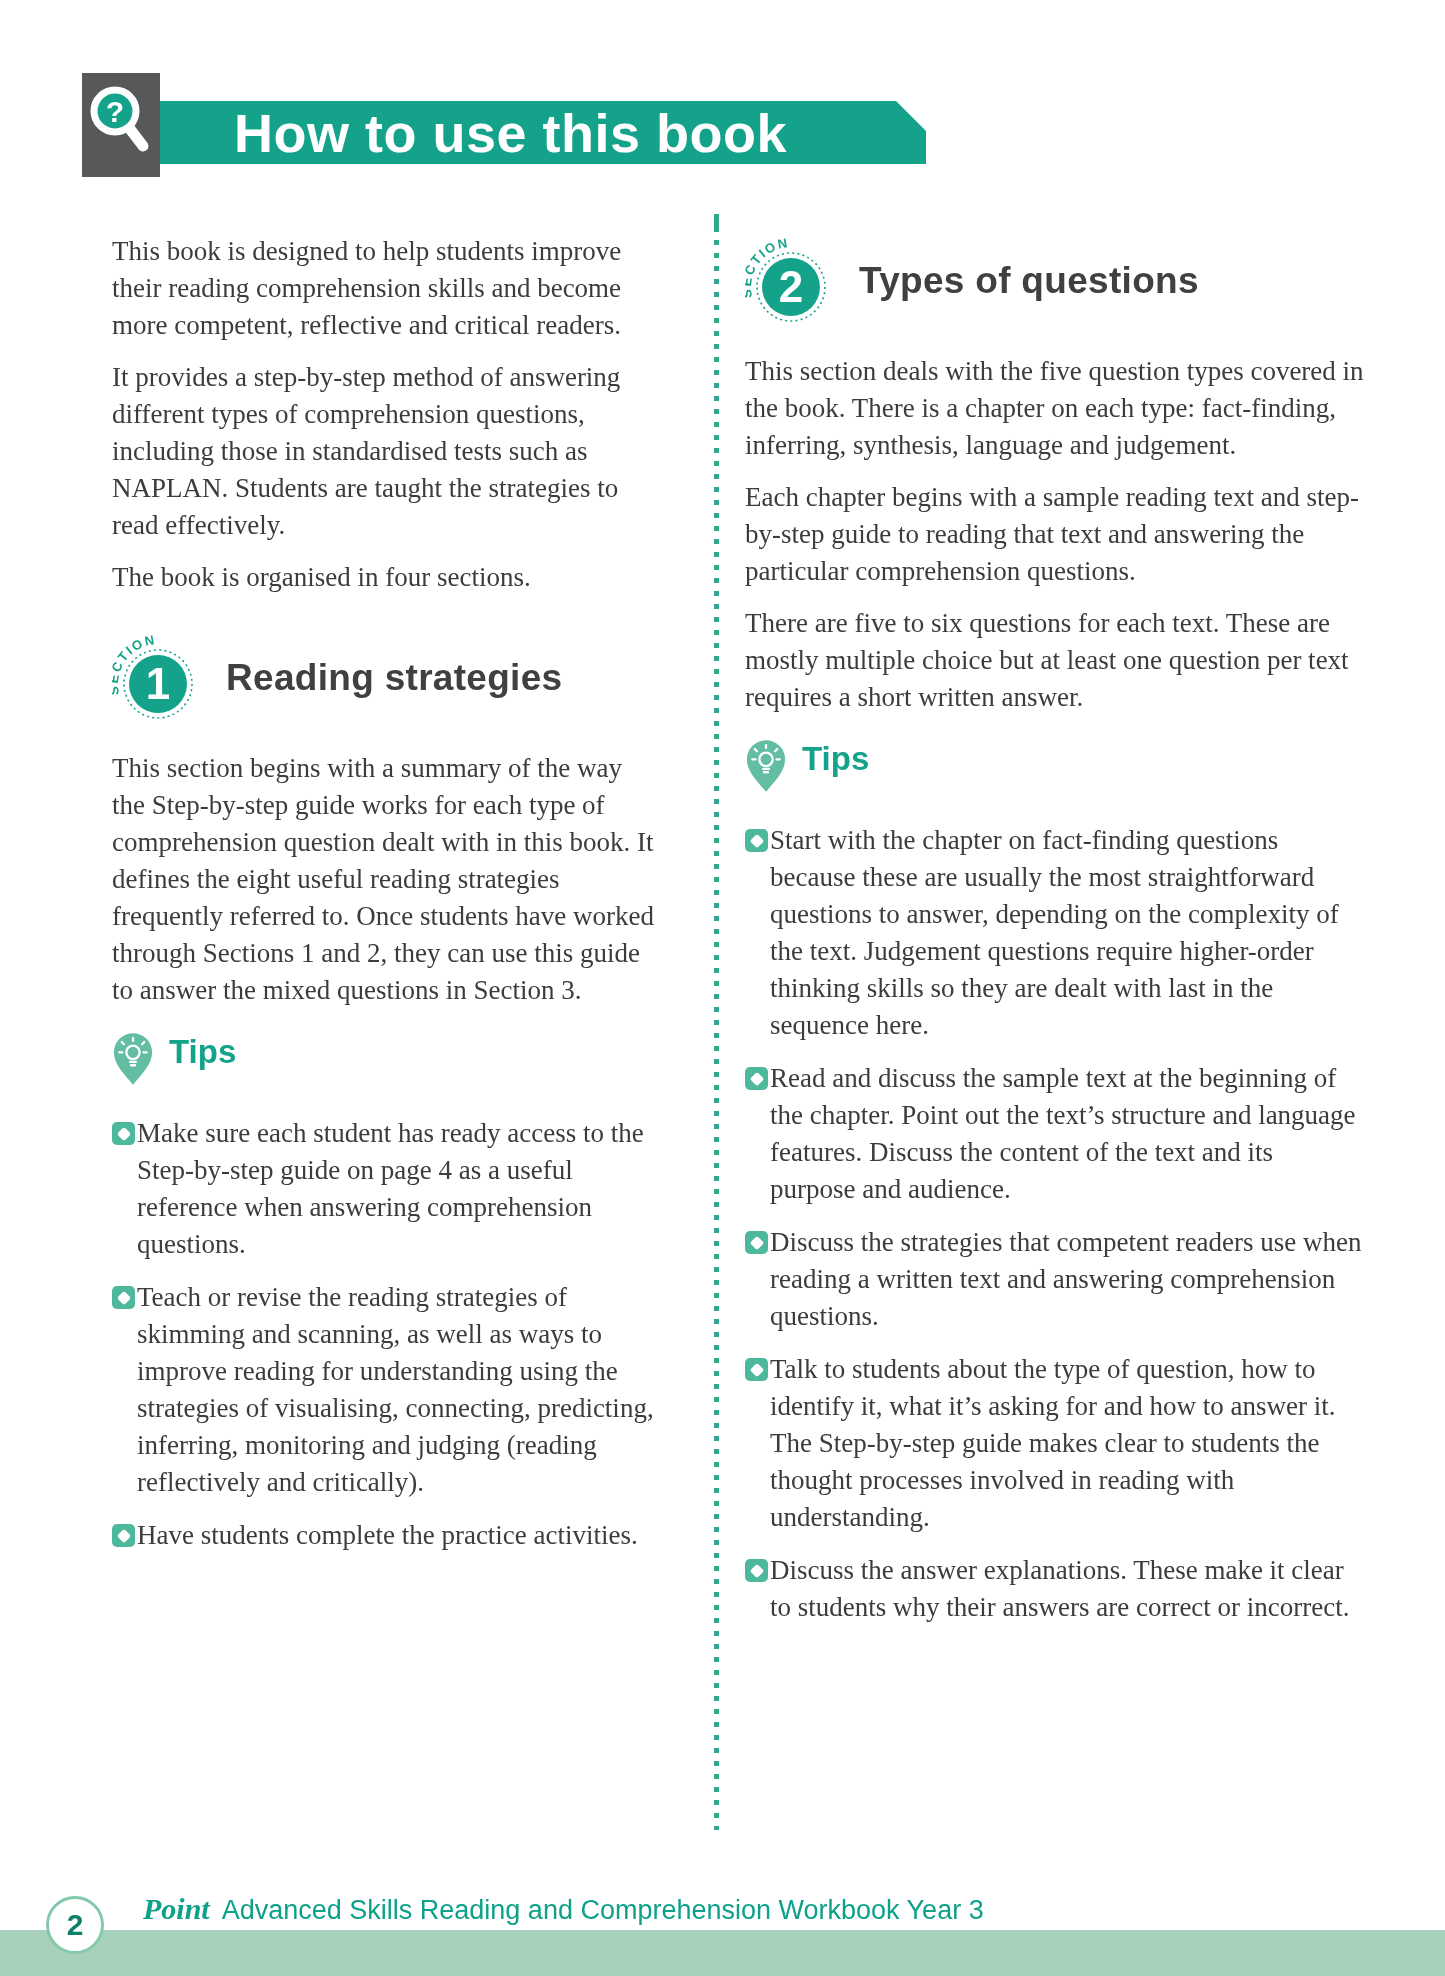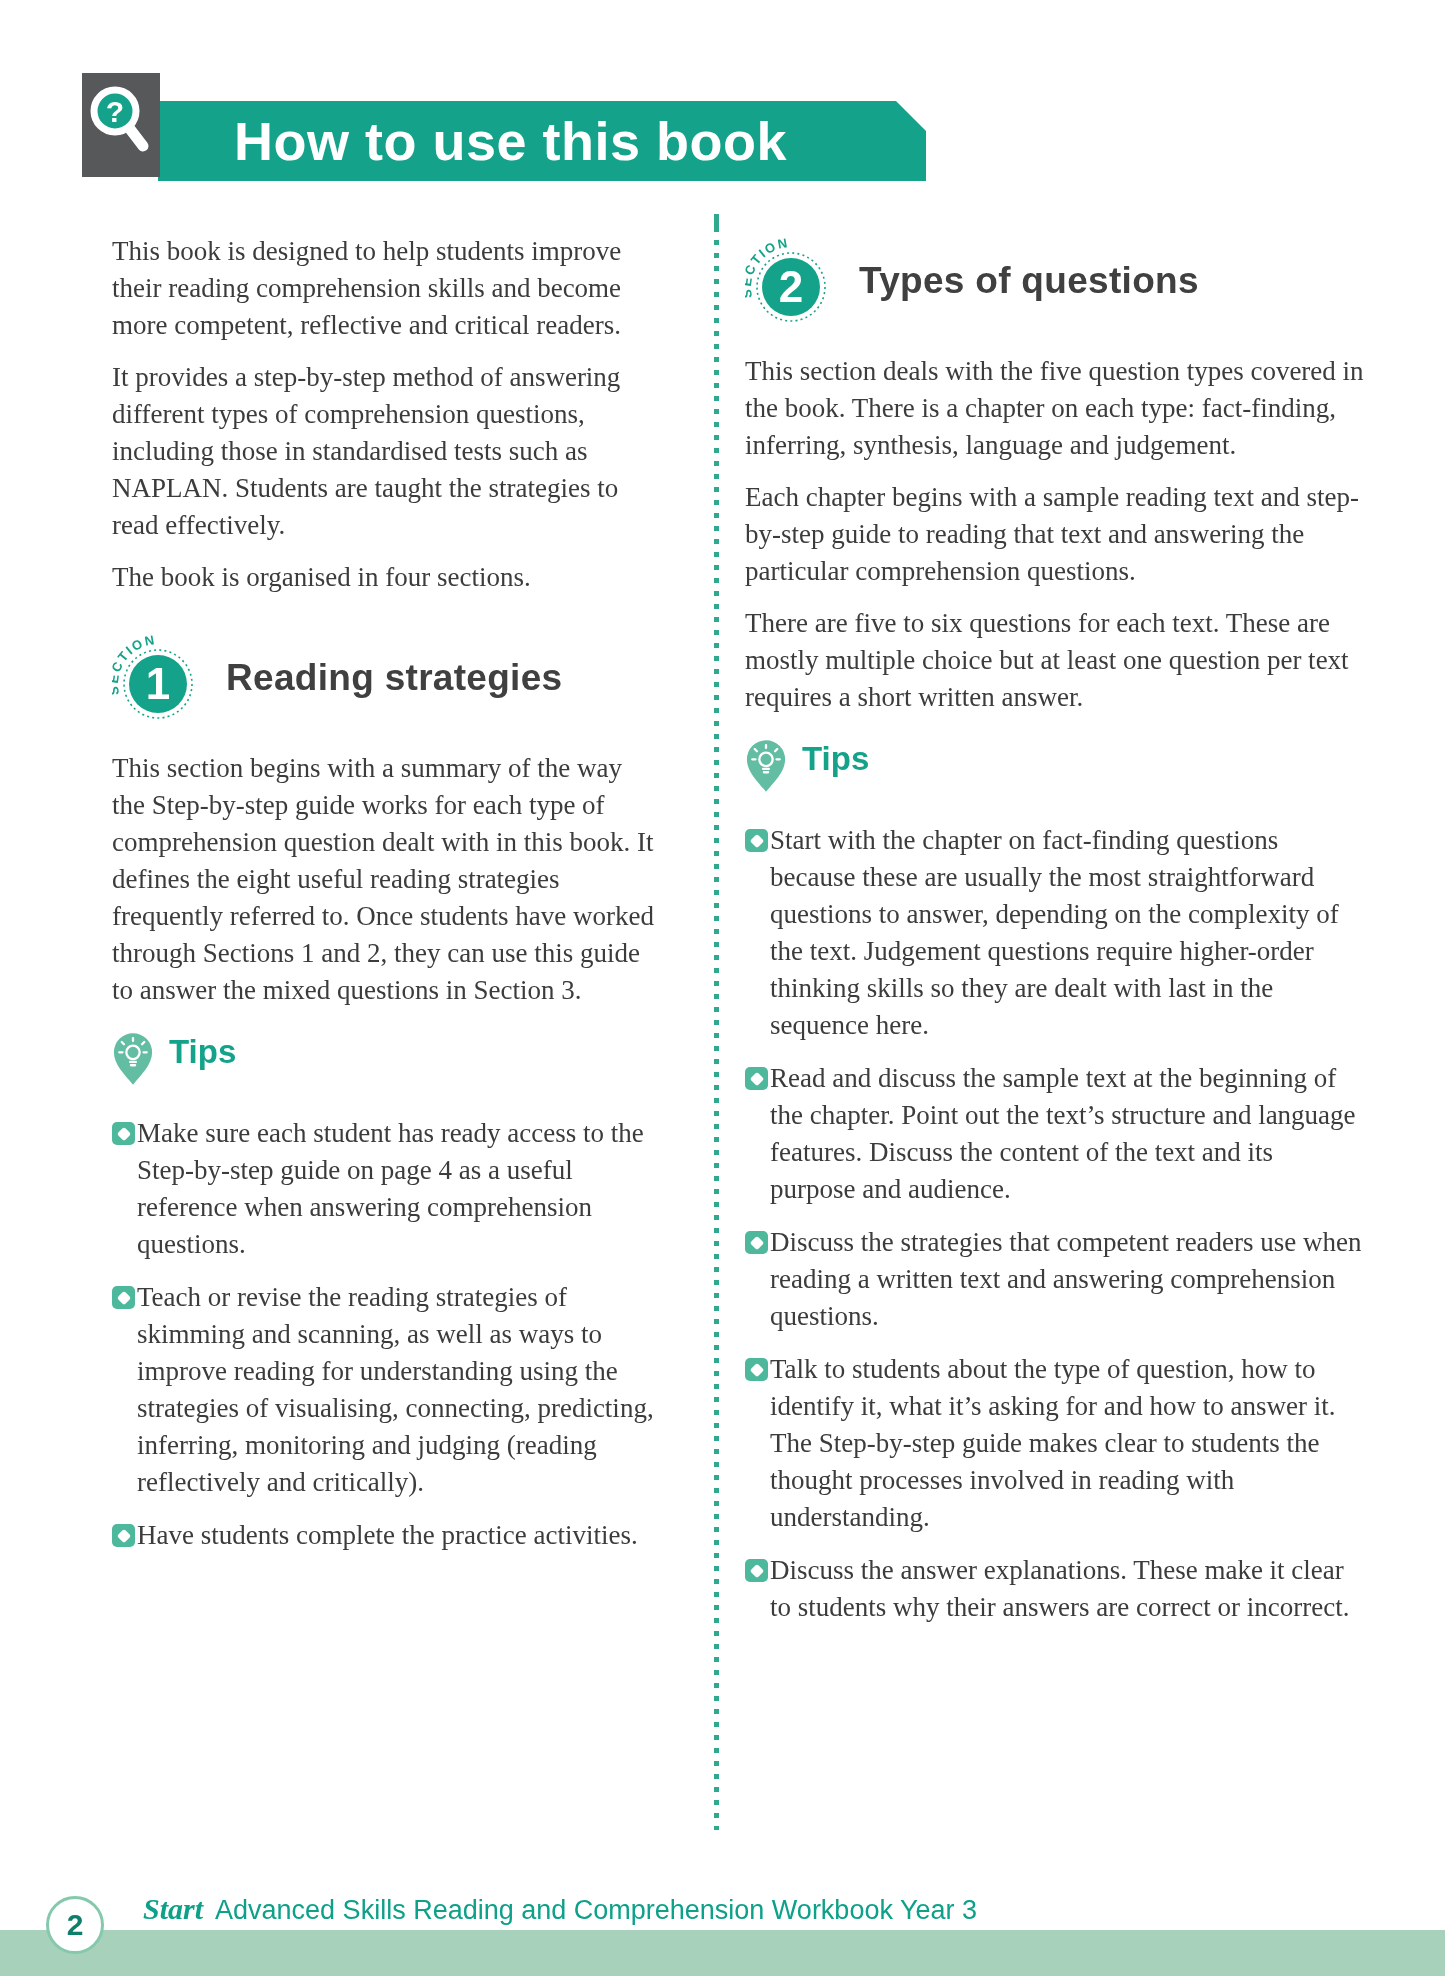--- a/index.html
+++ b/index.html
@@ -12,21 +12,21 @@
     color: #3c3c3c;
     overflow: hidden;
   }
 
   
   .icon-box{
     position:absolute; left:82px; top:73px; width:78px; height:104px;
     background:#57585a; z-index:3;
   }
   .banner{
-    position:absolute; left:158px; top:101px; width:768px; height:80px;
+    position:absolute; left:158px; top:101px; width:768px; height:63px;
     background:#14a38a; z-index:2;
     display:flex; align-items:center; padding-left:76px;
     clip-path: polygon(0 0, calc(100% - 30px) 0, 100% 30px, 100% 100%, 0 100%);
   }
   .banner h1{
     font-family:"Liberation Sans", sans-serif;
     font-size:54px; font-weight:bold; color:#ffffff; letter-spacing:.5px;
     white-space:nowrap;
   }
 
@@ -239,16 +239,16 @@
     </div>
     <div class="tip">
       <span class="tip-bullet"></span>
       <p class="body">Discuss the answer explanations. These make it clear to students why their answers are correct or incorrect.</p>
     </div>
   </div>
 
   <footer>
     <div class="footer-band"></div>
     <div class="page-num">2</div>
-    <p class="credit"><em class="brand">Start</em><span>Advanced Skills Reading and Comprehension Workbook Year 3</span></p>
+    <p class="credit"><em class="brand">Point</em><span>Advanced Skills Reading and Comprehension Workbook Year 3</span></p>
   </footer>
 
 </div>
 
 </body></html>

